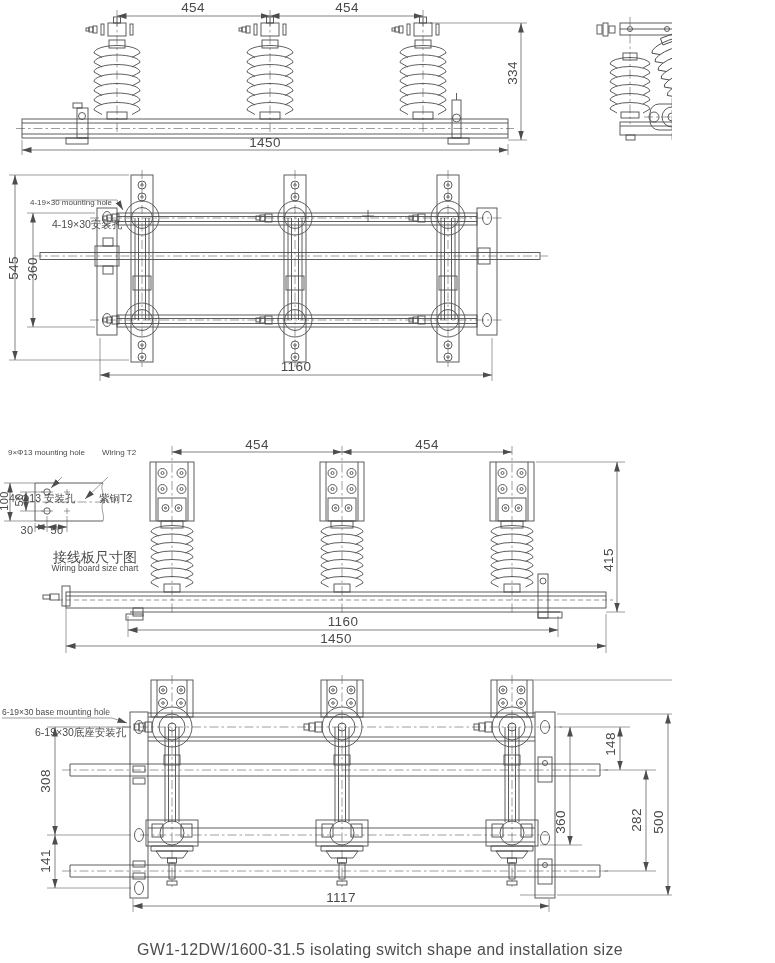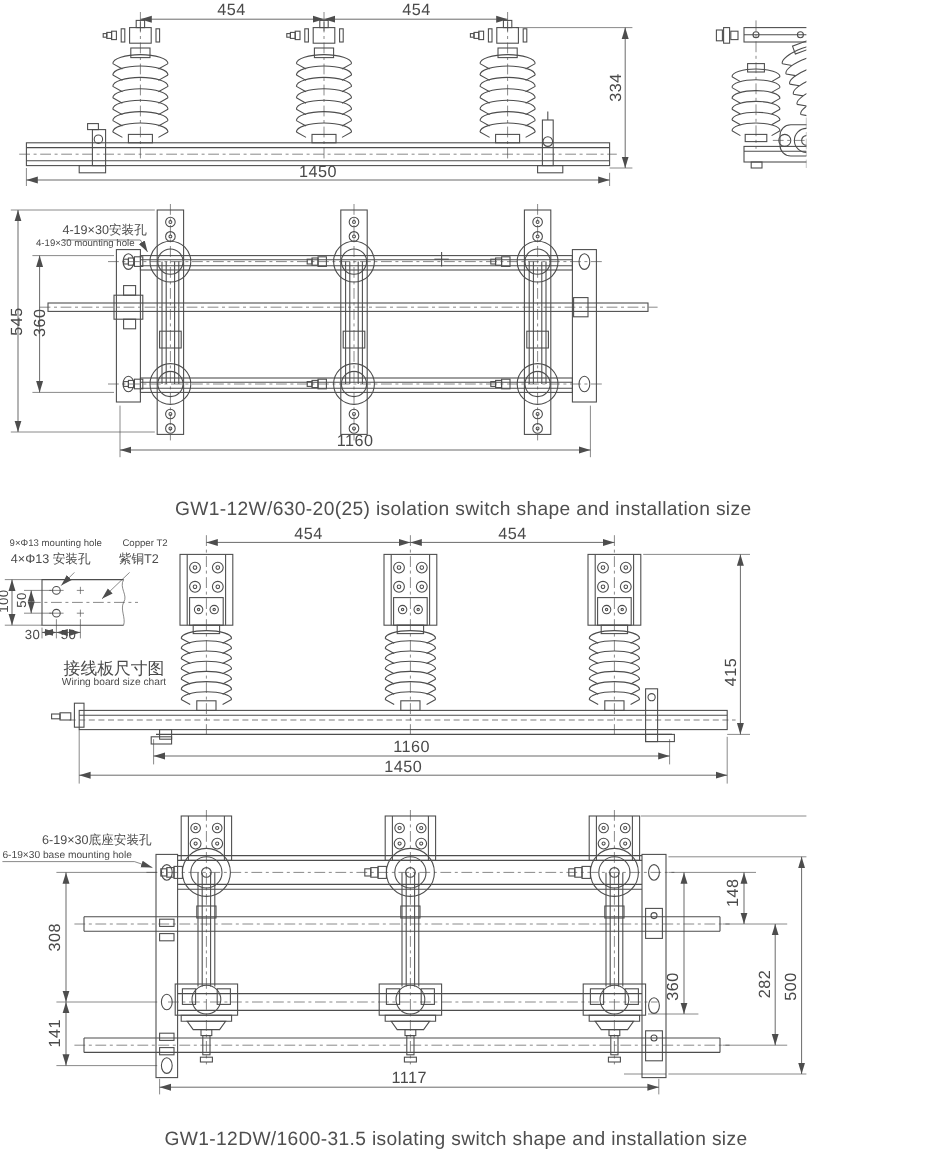--- a/index.html
+++ b/index.html
@@ -10,21 +10,21 @@
   #dwg .dim{stroke-width:.7;}
   #dwg .cl{stroke-width:.55;stroke-dasharray:9 3 2.5 3;}
   #dwg .dsh{stroke-width:.6;stroke-dasharray:5 3;}
   .lbl{position:absolute;transform:translate(-50%,-50%);white-space:nowrap;
        font-size:13.5px;letter-spacing:.4px;color:#4a4a4a;line-height:1;}
   .rot{transform:translate(-50%,-50%) rotate(-90deg);}
   .la{transform:none;}
   .s8{font-size:8px;letter-spacing:0;}
   .s85{font-size:8.5px;letter-spacing:0;}
   .s10{font-size:14px;letter-spacing:0;}
-  .s105{font-size:10.5px;letter-spacing:0;}
+  .s105{font-size:10.5px;letter-spacing:0;margin-top:32px;}
   .s11{font-size:11px;letter-spacing:.3px;}
   .cap{font-size:16px;letter-spacing:.3px;color:#4f4f4f;}
 </style>
 </head>
 <body>
 
 <div id="stage">
 
 <svg id="dwg" width="775" height="963" viewBox="0 0 775 963">
   <defs>
@@ -421,24 +421,23 @@
 <span class="lbl" style="left:347px;top:8px">454</span>
 <span class="lbl rot" style="left:513px;top:73px">334</span>
 <span class="lbl" style="left:265px;top:143px">1450</span>
 
 <span class="lbl la s105" style="left:52px;top:187px">4-19×30安装孔</span>
 <span class="lbl la s8" style="left:30px;top:199px">4-19×30 mounting hole</span>
 <span class="lbl rot" style="left:14px;top:268px">545</span>
 <span class="lbl rot" style="left:33px;top:269px">360</span>
 <span class="lbl" style="left:296px;top:367px">1160</span>
 
-<span class="lbl cap" style="left:386px;top:425px">GW1-12W/630-20(25) isolation switch shape and installation size</span>
 
 <span class="lbl la s8" style="left:8px;top:449px">9×Φ13 mounting hole</span>
-<span class="lbl la s8" style="left:102px;top:449px">Copper T2</span>
+<span class="lbl la s8" style="left:102px;top:449px">Wiring T2</span>
 <span class="lbl la s105" style="left:9px;top:461px">4×Φ13 安装孔</span>
 <span class="lbl la s105" style="left:99px;top:461px">紫铜T2</span>
 <span class="lbl rot s11" style="left:4px;top:501px">100</span>
 <span class="lbl rot s11" style="left:19px;top:500px">50</span>
 <span class="lbl s11" style="left:27px;top:530px">30</span>
 <span class="lbl s11" style="left:57px;top:530px">50</span>
 <span class="lbl s10" style="left:95px;top:557px">接线板尺寸图</span>
 <span class="lbl s85" style="left:95px;top:568px">Wiring board size chart</span>
 
 <span class="lbl" style="left:257px;top:445px">454</span>

